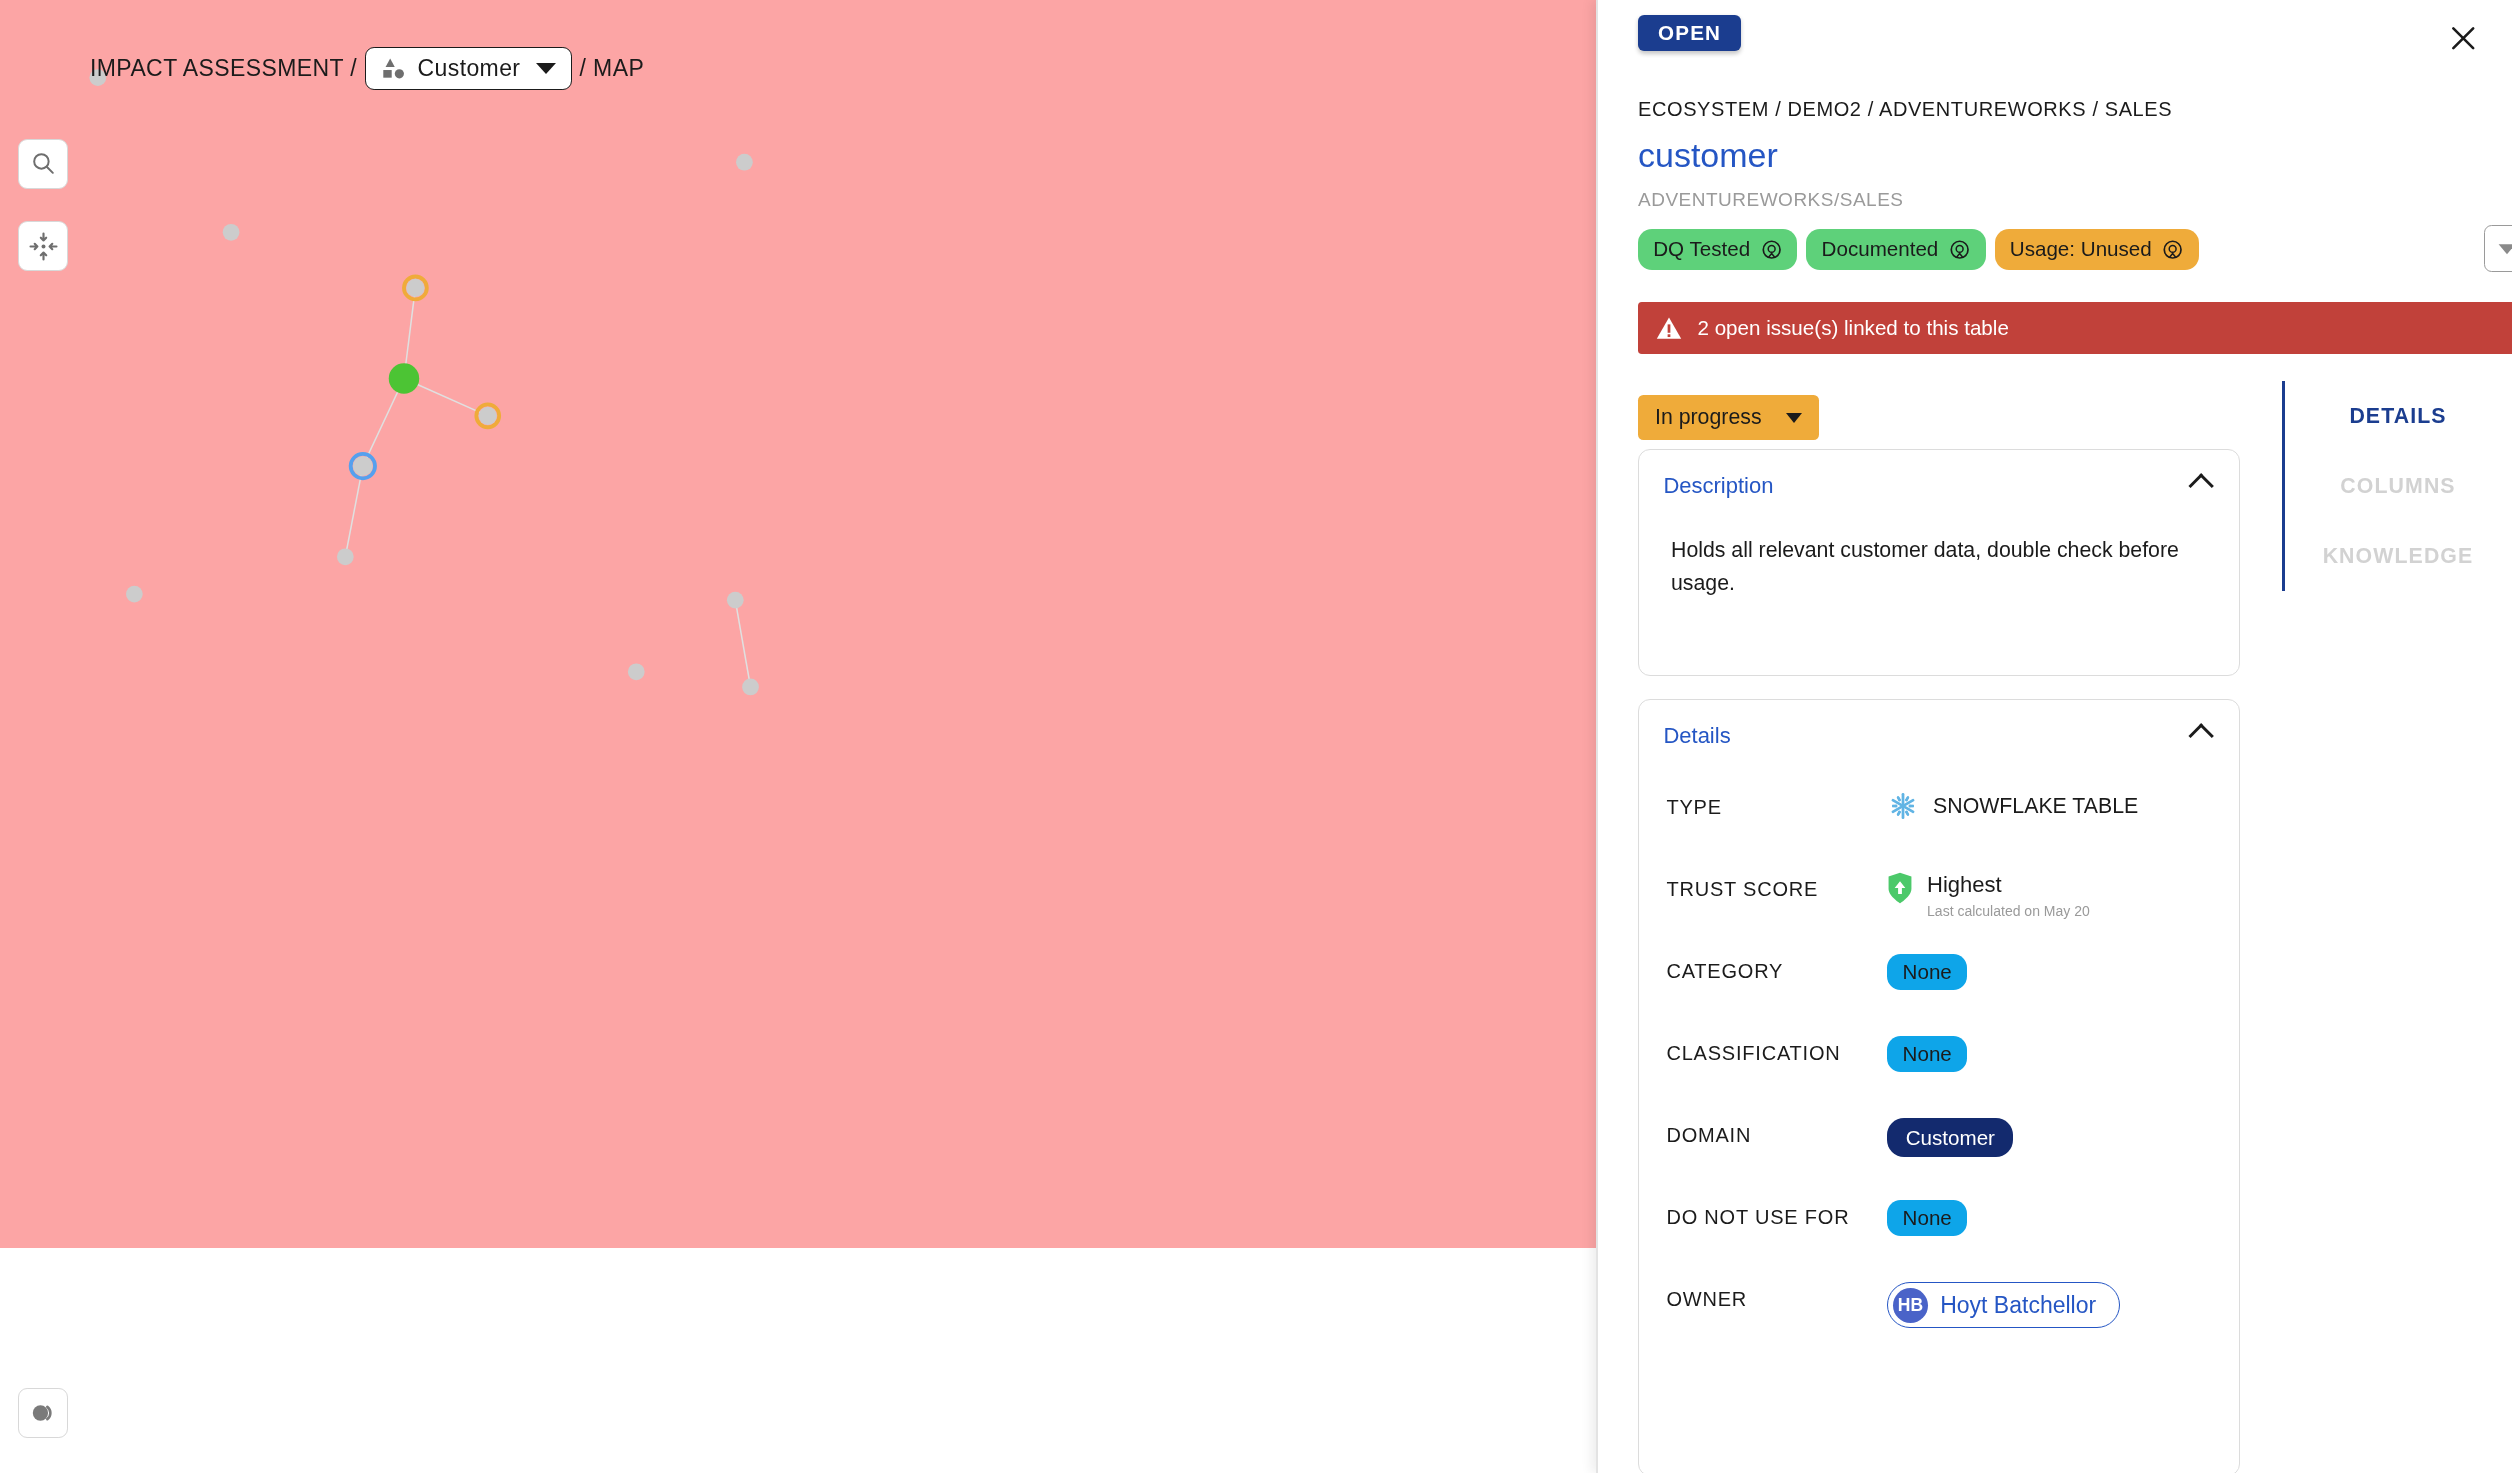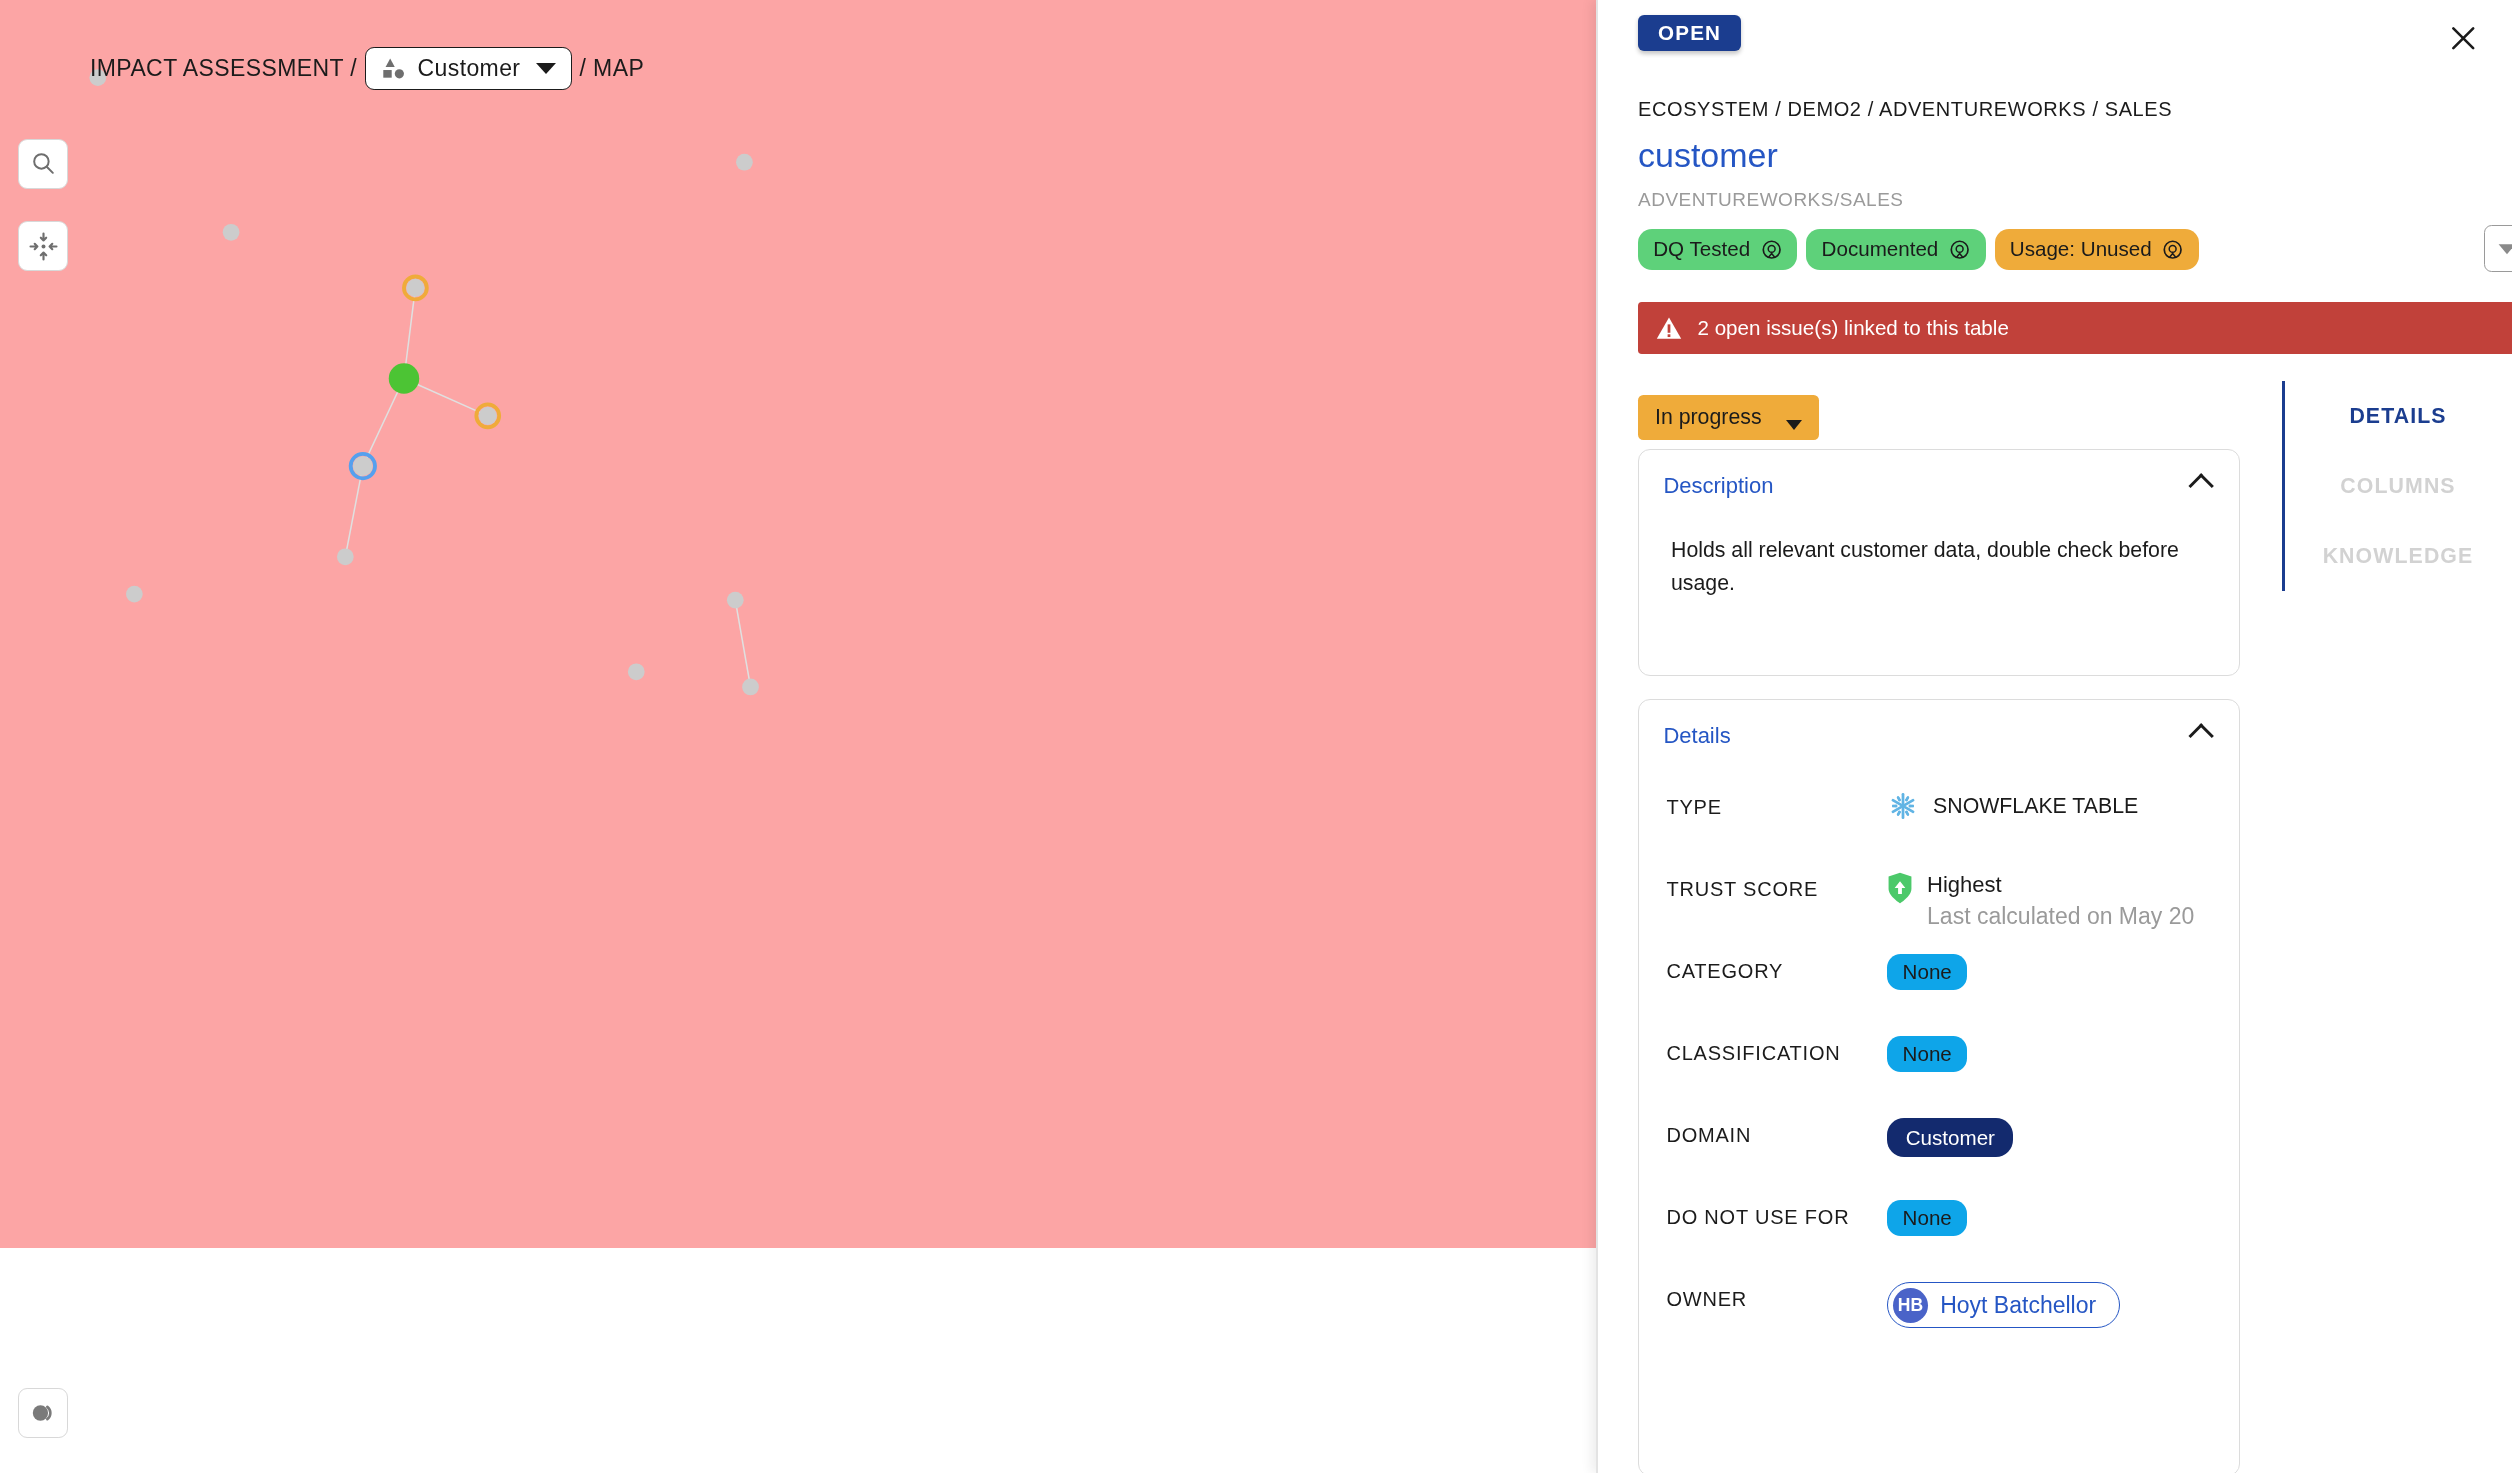--- a/index.html
+++ b/index.html
@@ -125,21 +125,21 @@
     width: 911px; height: 52px;
     background: #c1413a; border-radius: 3.8px;
     display: flex; align-items: center; gap: 15.2px;
     padding-left: 18.3px;
     color: #ffffff; font-size: 20.6px;
     cursor: pointer;
   }
 
   #status-pill {
     position: absolute; left: 40px; top: 395px;
-    display: inline-flex; align-items: flex-end; gap: 20px;
+    display: inline-flex; align-items: center; gap: 20px;
     background: #efab3a; border-radius: 5.3px;
     padding: 10px 17px;
     font-size: 21.3px; color: #1b1b1b; cursor: pointer;
   }
 
   
   #panel-tabs {
     position: absolute; left: 684px; top: 381px;
     width: 229px;
     border-left: 3.8px solid #1b3d8f;
@@ -207,21 +207,21 @@
     padding: 4.6px 23px 4.6px 4.6px;
     cursor: pointer;
   }
   .owner-avatar {
     width: 35px; height: 35px; border-radius: 50%;
     background: #4a63c8; color: #ffffff;
     display: flex; align-items: center; justify-content: center;
     font-size: 17.5px; font-weight: 700;
   }
   .owner-name { font-size: 23px; color: #2556c4; }
-  .trust-sub { font-size: 23px; color: #9a9a9a; margin-top: 4.6px; }
+  .trust-sub { font-size: 14px; color: #9a9a9a; margin-top: 4.6px; }
   .trust-main { font-size: 22px; color: #1b1b1b; }
 </style>
 </head>
 <body>
 
 <div id="app">
 
   <div id="graph-canvas">
 
     <svg id="graph-svg" viewBox="0 0 2096 1934" width="1597" height="1473">

